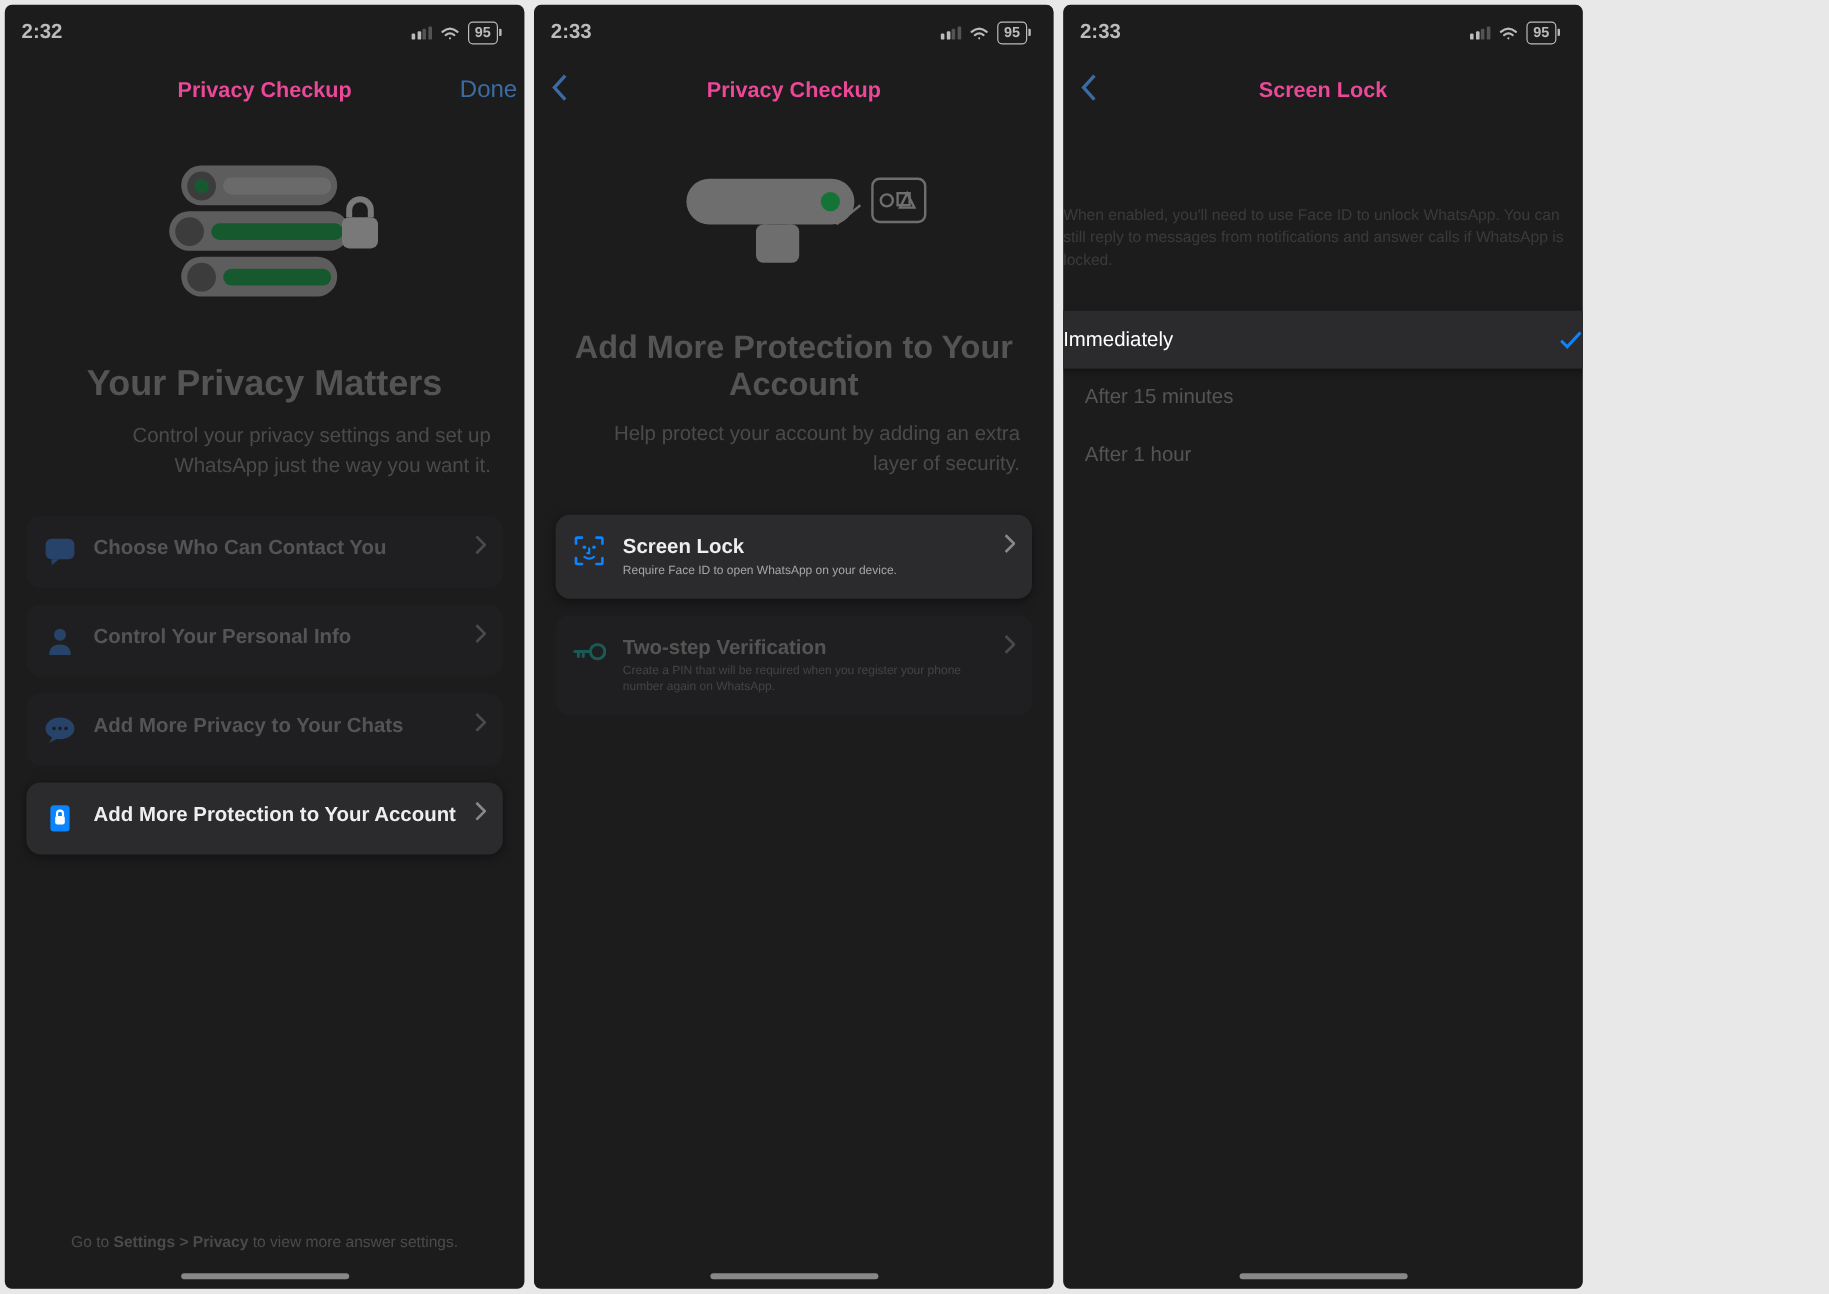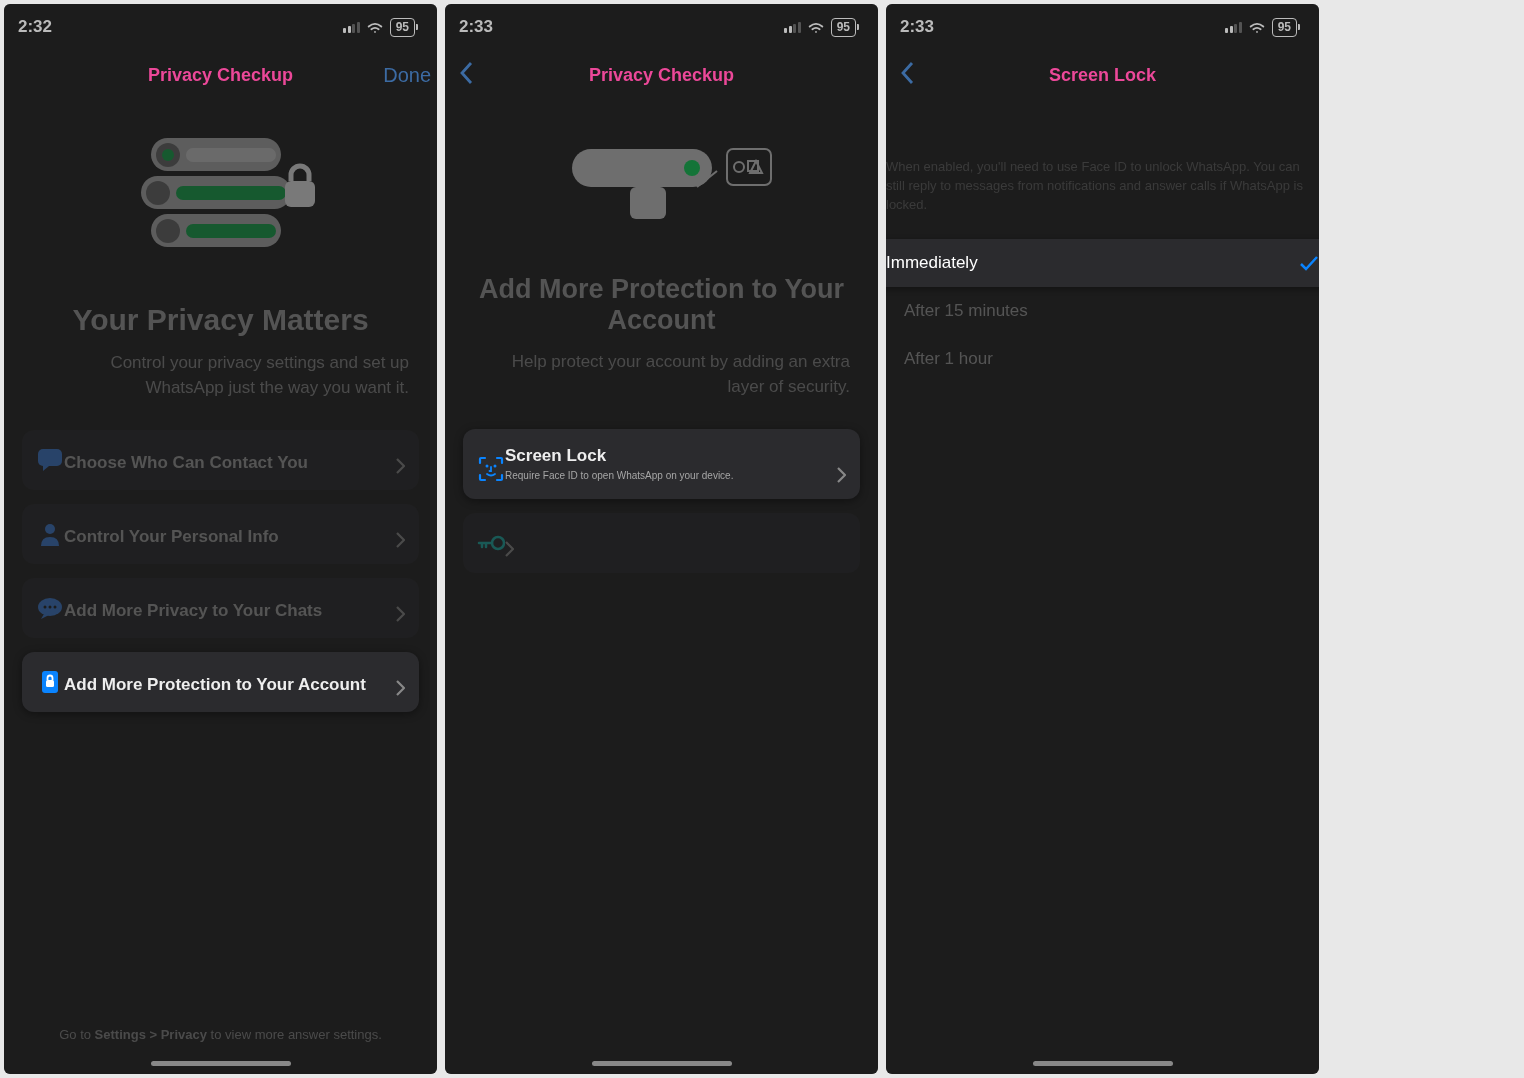--- a/index.html
+++ b/index.html
@@ -21,21 +21,21 @@
     .nav-left { position:absolute; left:14px; }
     .nav-right { position:absolute; right:6px; color:#0a84ff; font-size:20px; }
     .dim .nav-right { color:#3c6ba3; }
     .chev { width:14px; height:24px; stroke:#0a84ff; stroke-width:2.8; fill:none; }
     .dim .chev { stroke:#3c6ba3; }
     .content { flex:1; overflow:hidden; padding: 0 18px; position:relative; }
     .hero-title { color:#eee; font-size:30px; font-weight:700; text-align:center; margin-top:18px; }
     .dim .hero-title { color:#999; }
     .hero-sub { color:#bbb; font-size:17px; text-align:right; margin:14px 10px 30px; line-height:1.45; }
     .dim .hero-sub { color:#888; }
-    .row { background:#4a4a4c; border-radius:12px; padding:16px 14px; display:flex; align-items:flex-end; margin-bottom:14px; position:relative; }
+    .row { background:#4a4a4c; border-radius:12px; padding:16px 14px; display:flex; align-items:flex-start; gap:14px; margin-bottom:14px; position:relative; }
     .dim .row { background:#3a3a3c; }
     .row.hl { background:#2b2b2e; position:relative; z-index:20; box-shadow:0 2px 8px rgba(0,0,0,.4); }
     .row-icon { width:28px; height:28px; display:flex; align-items:center; justify-content:center; flex-shrink:0; }
     .row-body { flex:1; color:#eee; }
     .dim .row:not(.hl) .row-body { color:#999; }
     .row-title { font-size:17px; font-weight:600; line-height:1.3; }
     .row-desc { font-size:10px; color:#a6a6a6; margin-top:2px; line-height:1.35; }
     .dim .row:not(.hl) .row-desc { color:#7a7a7a; }
     .chevr { width:9px; height:16px; stroke:#888; stroke-width:2.2; fill:none; flex-shrink:0; }
     .footer { color:#888; font-size:13px; text-align:center; margin-top:auto; padding-bottom:32px; position:absolute; bottom:0; left:0; right:0; }
@@ -51,21 +51,21 @@
     .stack{position:relative;}
     .padlock{position:absolute;right:-30px;top:28px;}
     .dim .pill { opacity:.7; }
     
     .list { margin: 0 -18px; }
     .cell { padding:14px 18px; display:flex; align-items:center; justify-content:space-between; font-size:17px; }
     .cell.hl3 { background:#2b2b2e; color:#fff; z-index:20; position:relative; }
     .cell.dim3 { color:#9a9a9a; }
     .toggle { width:54px; height:32px; background:#34c759; border-radius:16px; position:relative; }
     .toggle::after { content:''; position:absolute; right:2px; top:2px; width:28px; height:28px; background:#fff; border-radius:50%; box-shadow:0 1px 3px rgba(0,0,0,.3); }
-    .hint { color:#888; font-size:13px; padding:8px 18px 20px; margin:0 -18px; line-height:1.45; }
+    .hint { color:#888; font-size:13px; padding:8px 18px 20px; margin:12px -18px; line-height:1.45; }
     .dim .hint { color:#6a6a6a; }
     .check { width:20px; height:18px; stroke:#0a84ff; stroke-width:2.5; fill:none; }
     .cell-block { background:#2b2b2e; margin: 0 -18px; position:relative; z-index:20; box-shadow:0 2px 6px rgba(0,0,0,.35);}
   </style>
 </head>
 <body>
 
 <div class="phone dim">
   <div class="statusbar">
     <span>2:32</span>
@@ -236,20 +236,24 @@
           <path d="M1 1 L8 8 L1 15"></path>
         </svg>
     </div>
     <div class="row">
       <div class="row-icon">
           <svg width="28" height="18" viewBox="0 0 28 18">
             <circle cx="21" cy="9" r="6" fill="none" stroke="#2fa39d" stroke-width="2.5"></circle>
             <path d="M15 9 H2 M5 9 V13 M9 9 V13" stroke="#2fa39d" stroke-width="2.5" fill="none" stroke-linecap="round"></path>
           </svg>
         </div>
+      <div class="row-body">
+        <div class="row-title">Two-step Verification</div>
+        <div class="row-desc">Create a PIN that will be required when you register your phone number again on WhatsApp.</div>
+      </div>
       <svg class="chevr" viewBox="0 0 9 16">
           <path d="M1 1 L8 8 L1 15"></path>
         </svg>
     </div>
   </div>
   <div class="homebar"></div>
 </div>
 
 <div class="phone dim">
   <div class="statusbar">

